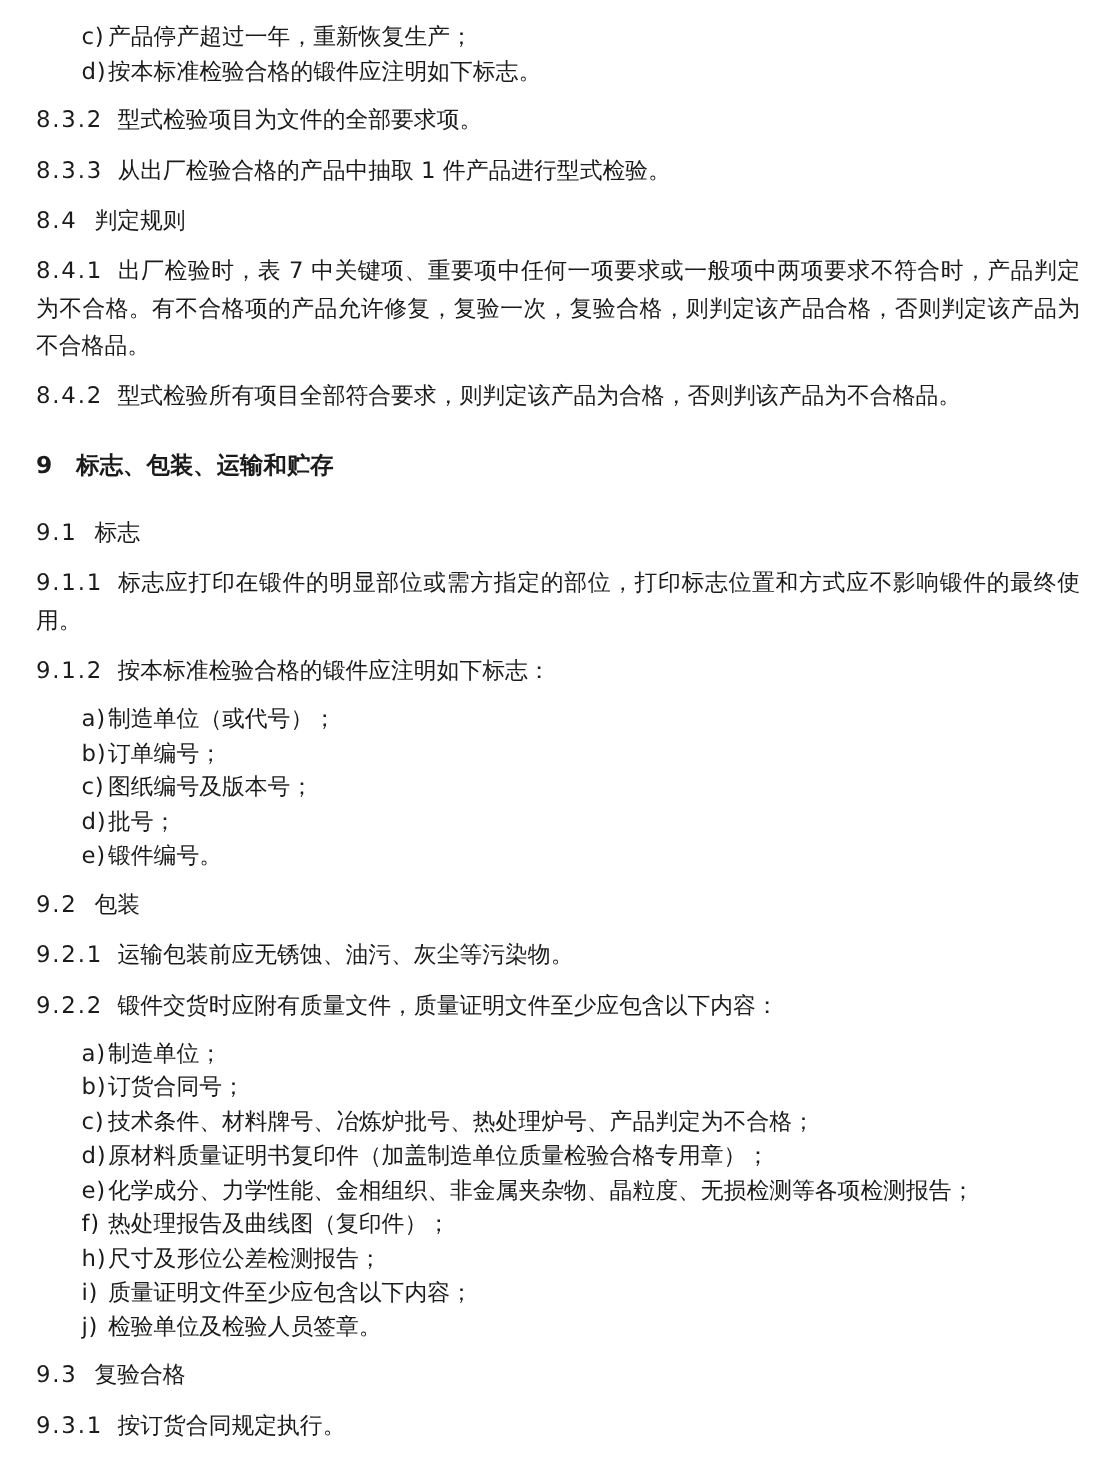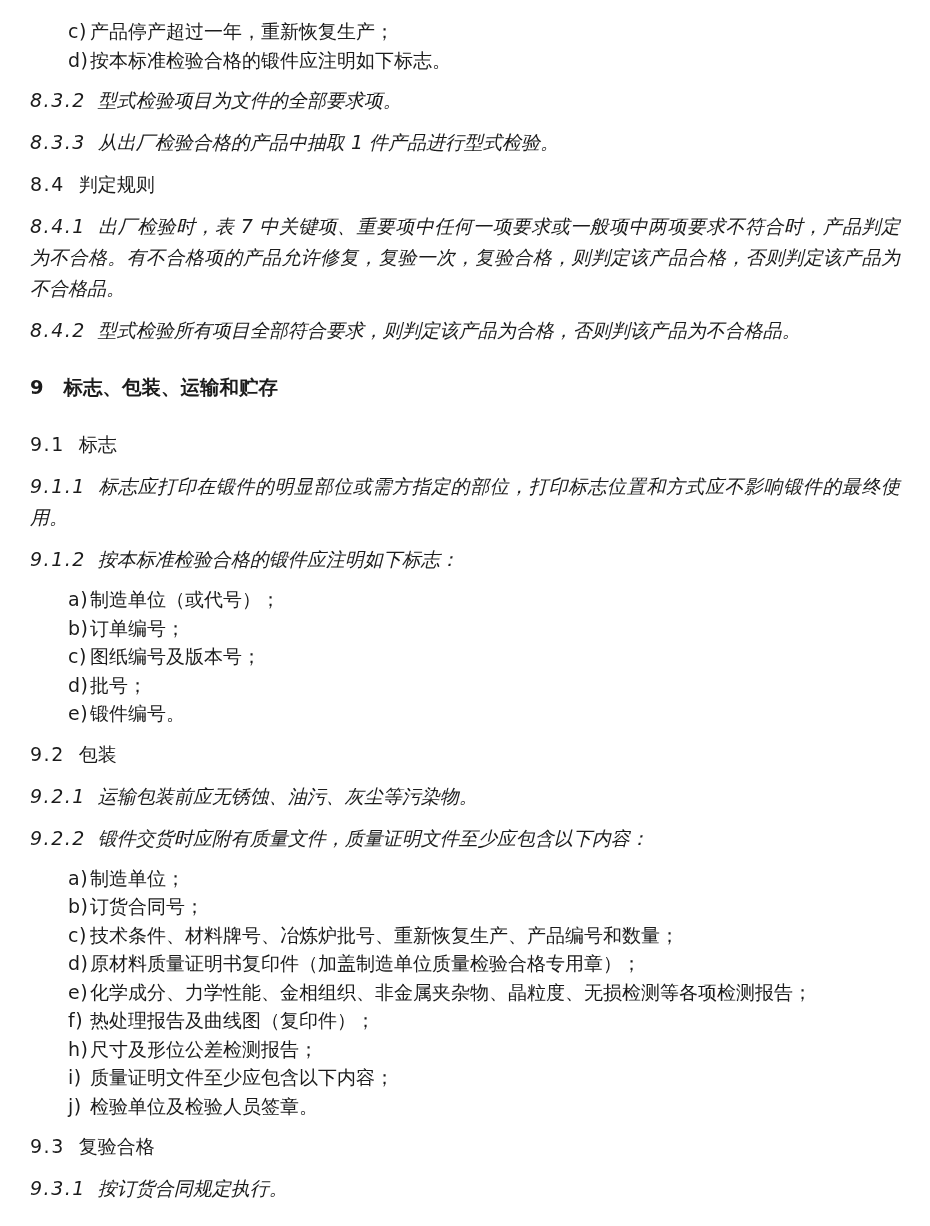--- a/index.html
+++ b/index.html
@@ -13,21 +13,20 @@
     font-family: "DejaVu Sans", "Liberation Sans", sans-serif;
     font-size: 19px;
     padding: 17px 30px 0 30px;
     overflow: hidden;
   }
   
   .clause {
     margin: 11px 0 0 0;
     line-height: 31px;
     text-align: justify;
-    font-style: italic;
   }
   .clause .num {
     display: inline-block;
     margin-right: 12px;
     letter-spacing: 1.5px;
     white-space: nowrap;
   }
   
   .h2 {
     margin: 11px 0 0 0;
@@ -151,21 +150,21 @@
     <div class="item">
       <span class="label">a)</span>
       <span>制造单位；</span>
     </div>
     <div class="item">
       <span class="label">b)</span>
       <span>订货合同号；</span>
     </div>
     <div class="item">
       <span class="label">c)</span>
-      <span>技术条件、材料牌号、冶炼炉批号、重新恢复生产、产品编号和数量；</span>
+      <span>技术条件、材料牌号、冶炼炉批号、热处理炉号、产品判定为不合格；</span>
     </div>
     <div class="item">
       <span class="label">d)</span>
       <span>原材料质量证明书复印件（加盖制造单位质量检验合格专用章）；</span>
     </div>
     <div class="item">
       <span class="label">e)</span>
       <span>化学成分、力学性能、金相组织、非金属夹杂物、晶粒度、无损检测等各项检测报告；</span>
     </div>
     <div class="item">

